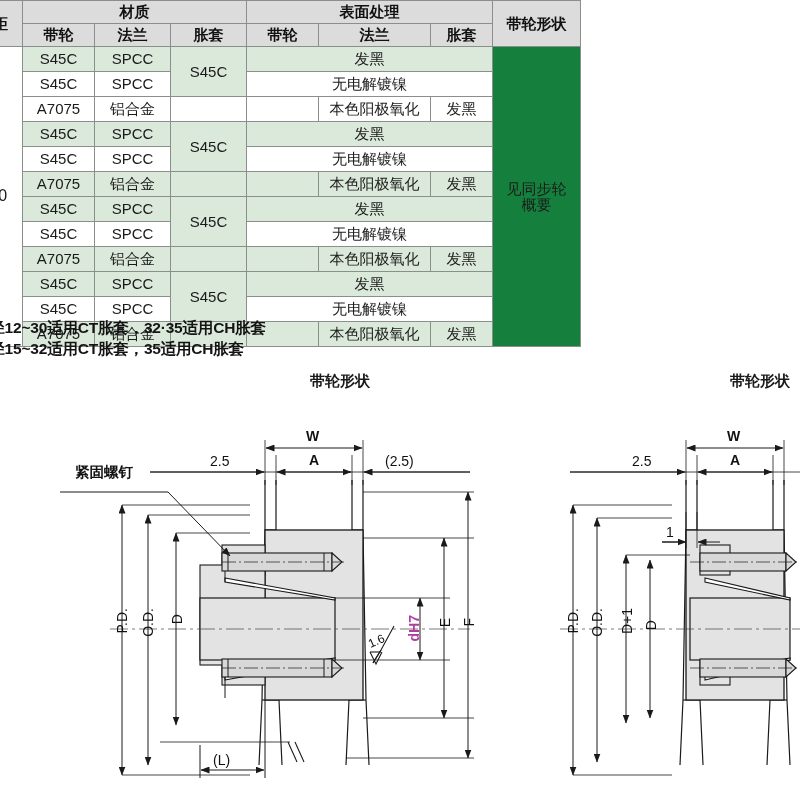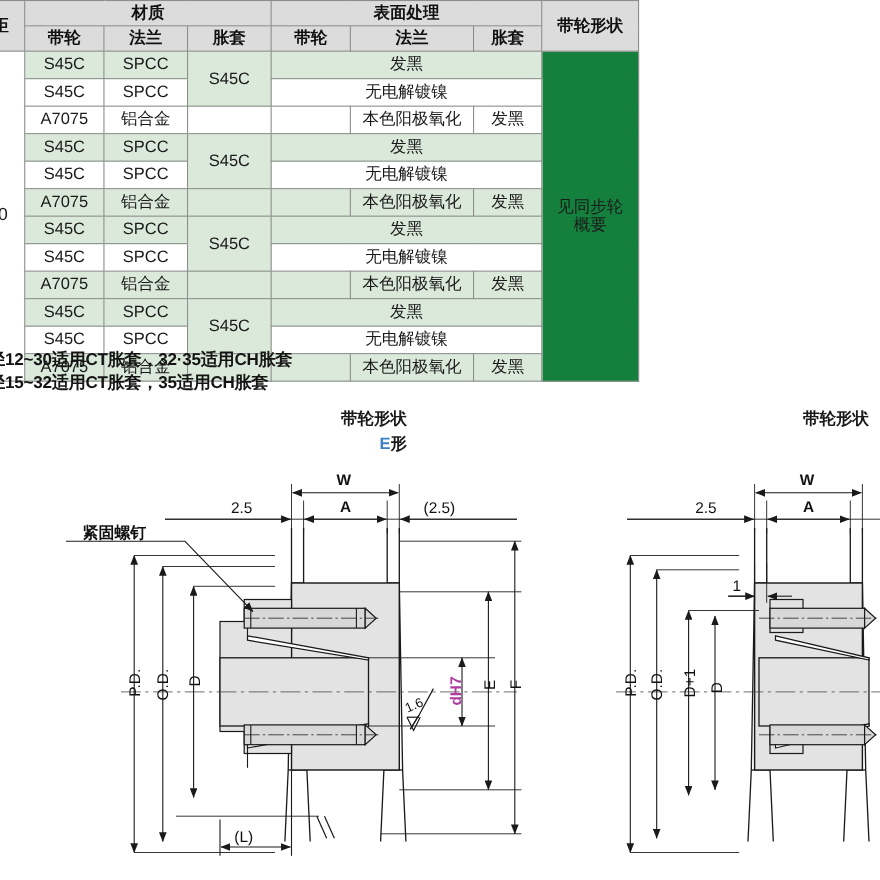--- a/index.html
+++ b/index.html
@@ -38,21 +38,21 @@
   .fig-title{position:absolute;text-align:right;font-size:15px;font-weight:bold;color:#1a1a1a;line-height:1.5;}
   .fig-title .shape-letter{color:#3c82c8;}
   #fig-title-e{left:200px;top:370px;width:170px;}
   #fig-title-f{left:620px;top:370px;width:170px;}
   
   .draw{position:absolute;top:0;left:0;}
   .lbl{position:absolute;font-size:14px;color:#111;white-space:nowrap;font-family:"Liberation Sans",sans-serif;}
   .lbl.vert{writing-mode:vertical-rl;transform:rotate(180deg);letter-spacing:0px;}
   .lbl.small{font-size:12px;}
   .lbl.dH7{color:#b03ca0;font-weight:bold;}
-  .lead{position:absolute;font-size:14.5px;font-weight:bold;white-space:nowrap;color:#111;margin-top:12px;}
+  .lead{position:absolute;font-size:14.5px;font-weight:bold;white-space:nowrap;color:#111;}
 </style>
 </head>
 <body>
 
 <div class="spec-table-wrap">
   <table class="spec">
     <colgroup>
       <col class="cw-pitch">
         <col class="cw-mat1">
         <col class="cw-mat2">
@@ -164,21 +164,20 @@
   </table>
 </div>
 
 <div class="notes">
   <div>孔径12~30适用CT胀套，32·35适用CH胀套</div>
   <div>孔径15~32适用CT胀套，35适用CH胀套</div>
 </div>
 
 <div class="fig-title" id="fig-title-e">
   <div>带轮形状</div>
-  <div><span class="shape-letter">E</span><span>形</span></div>
 </div>
 <div class="fig-title" id="fig-title-f">
   <div>带轮形状</div>
 </div>
 
 <svg class="draw" width="800" height="800" aria-hidden="true">
   <defs>
     <marker id="ah" markerWidth="9" markerHeight="7" refX="8.5" refY="3.5" orient="auto">
       <polygon points="0,0 9,3.5 0,7" fill="#1a1a1a"></polygon>
     </marker>

